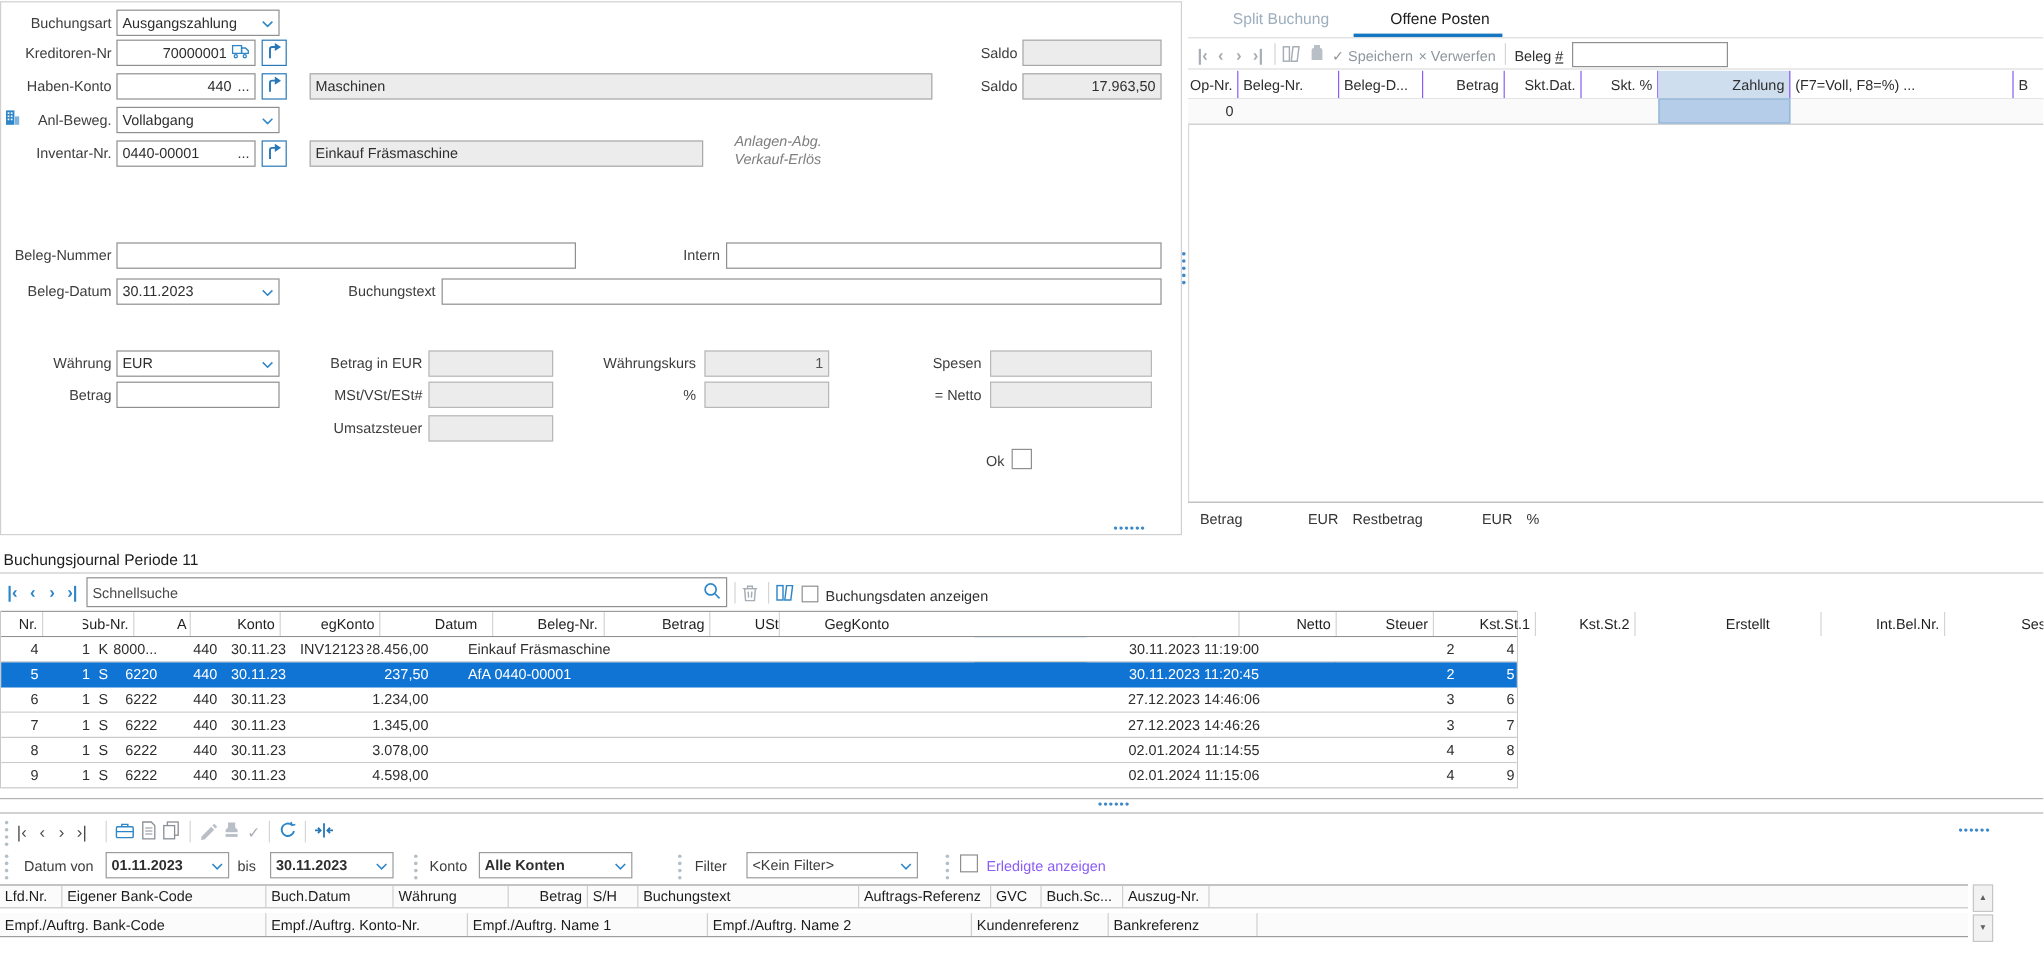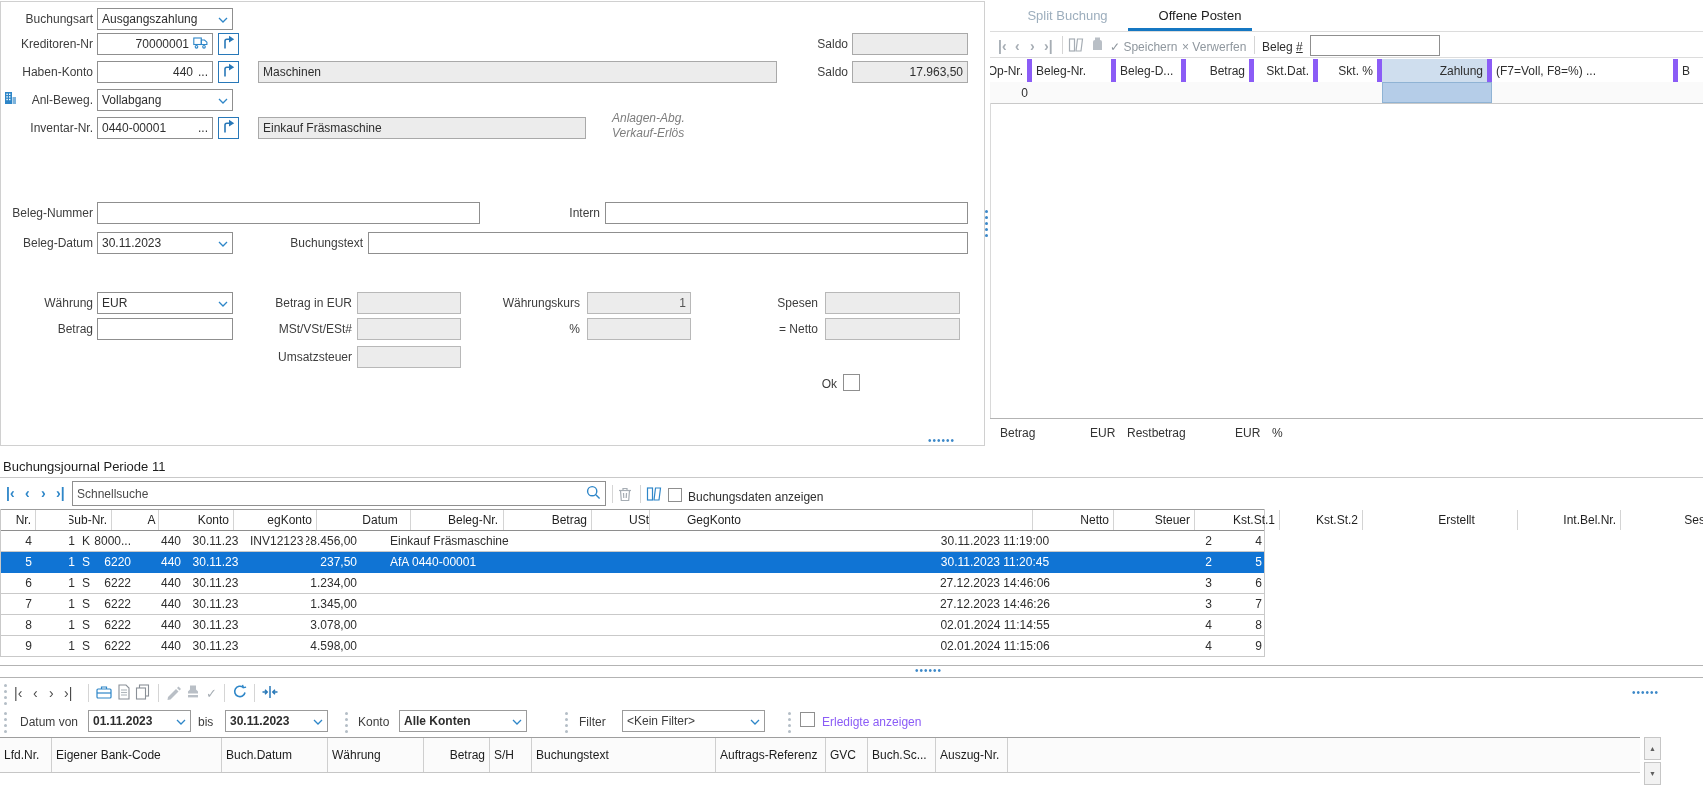--- a/index.html
+++ b/index.html
@@ -36,31 +36,31 @@
   .seg{position:absolute;height:26px;display:flex;align-items:center;justify-content:center;
     font-size:12.5px;box-sizing:border-box;margin-top:48px;}
   .seg.on{background:#1577c2;color:#fff;}
   .seg.off{background:#fff;border:1px solid #4f94c9;color:#1d1d1d;}
   
   .c{padding:0 4px;white-space:nowrap;overflow:hidden;box-sizing:border-box;display:flex;align-items:center;}
   .c.r{justify-content:flex-end;}
   .c.ct{justify-content:center;}
   .oi-grid{display:grid;grid-template-columns:42px 84px 70px 68px 64px 64px 110px 186px 25px;}
   .oi-head{position:absolute;left:990px;top:59px;width:713px;height:23px;border-bottom:1px solid #9a9a9a;background:#fff;}
-  .oi-head .c{border-right:5px solid #8b5cf6;}
+  .oi-head .c{border-right:1px solid #8b5cf6;}
   .oi-row{position:absolute;left:990px;top:82px;width:713px;height:21px;border-bottom:1px solid #c9c9c9;background:#fafafa;}
   .j-grid{display:grid;grid-template-columns:35px 43px 14px 42px 50px 61px 60px 55px 25px 350px 48px 48px 52px 50px 122px 70px 90px 50px;}
   .j-wrap{position:absolute;left:0;top:509px;width:1265px;border-left:1px solid #c9c9c9;border-right:1px solid #c9c9c9;box-sizing:border-box;}
   .j-head{height:20px;border-top:1px solid #9b9b9b;border-bottom:1px solid #8e8e8e;background:#fff;gap:33px;}
   .j-head .c{border-right:1px solid #d4d4d4;color:#1f1f1f;}
   .j-row{height:20px;border-bottom:1px solid #c9c9c9;background:#fff;}
   .j-row.sel-row{background:#1074d4;color:#fff;border-bottom-color:#1074d4;}
   .bk-grid1{display:grid;grid-template-columns:52px 170px 106px 96px 66px 42px 184px 110px 42px 68px 72px 632px;}
   .bk-grid2{display:grid;grid-template-columns:222px 168px 200px 220px 114px 124px 592px;}
-  .bk-head{position:absolute;left:0;width:1640px;height:36px;background:#fbfbfb;box-sizing:border-box;}
+  .bk-head{position:absolute;left:0;width:1640px;height:20px;background:#fbfbfb;box-sizing:border-box;}
   .bk-head .c{border-right:1px solid #cfcfcf;color:#1c1c1c;}
   .fsel{position:absolute;height:22px;border:1px solid #9b9b9b;background:#fff;display:flex;align-items:center;
     padding:0 4px;box-sizing:border-box;white-space:nowrap;}
   .fsel .chev{margin-left:auto;}
   .bold{font-weight:bold;}
   .scrbtn{position:absolute;width:17px;height:23px;border:1px solid #c6c6c6;background:#f2f2f2;
     display:flex;align-items:center;justify-content:center;font-size:7px;color:#5f5f5f;box-sizing:border-box;}
   .hline{position:absolute;height:1px;background:#b3b3b3;}
 </style>
 </head>
@@ -619,20 +619,29 @@
     <div class="c">Währung</div>
     <div class="c r">Betrag</div>
     <div class="c">S/H</div>
     <div class="c">Buchungstext</div>
     <div class="c">Auftrags-Referenz</div>
     <div class="c">GVC</div>
     <div class="c">Buch.Sc...</div>
     <div class="c">Auszug-Nr.</div>
     <div class="c" style="border-right:none;"></div>
   </div>
+  <div class="bk-head bk-grid2" style="top:761px;border-bottom:1px solid #9e9e9e;">
+    <div class="c">Empf./Auftrg. Bank-Code</div>
+    <div class="c">Empf./Auftrg. Konto-Nr.</div>
+    <div class="c">Empf./Auftrg. Name 1</div>
+    <div class="c">Empf./Auftrg. Name 2</div>
+    <div class="c">Kundenreferenz</div>
+    <div class="c">Bankreferenz</div>
+    <div class="c" style="border-right:none;"></div>
+  </div>
 
   <div class="scrbtn" style="left:1644px;top:737px;">
     <span>▲</span>
   </div>
   <div class="scrbtn" style="left:1644px;top:762px;">
     <span>▼</span>
   </div>
 
 </div>
 

